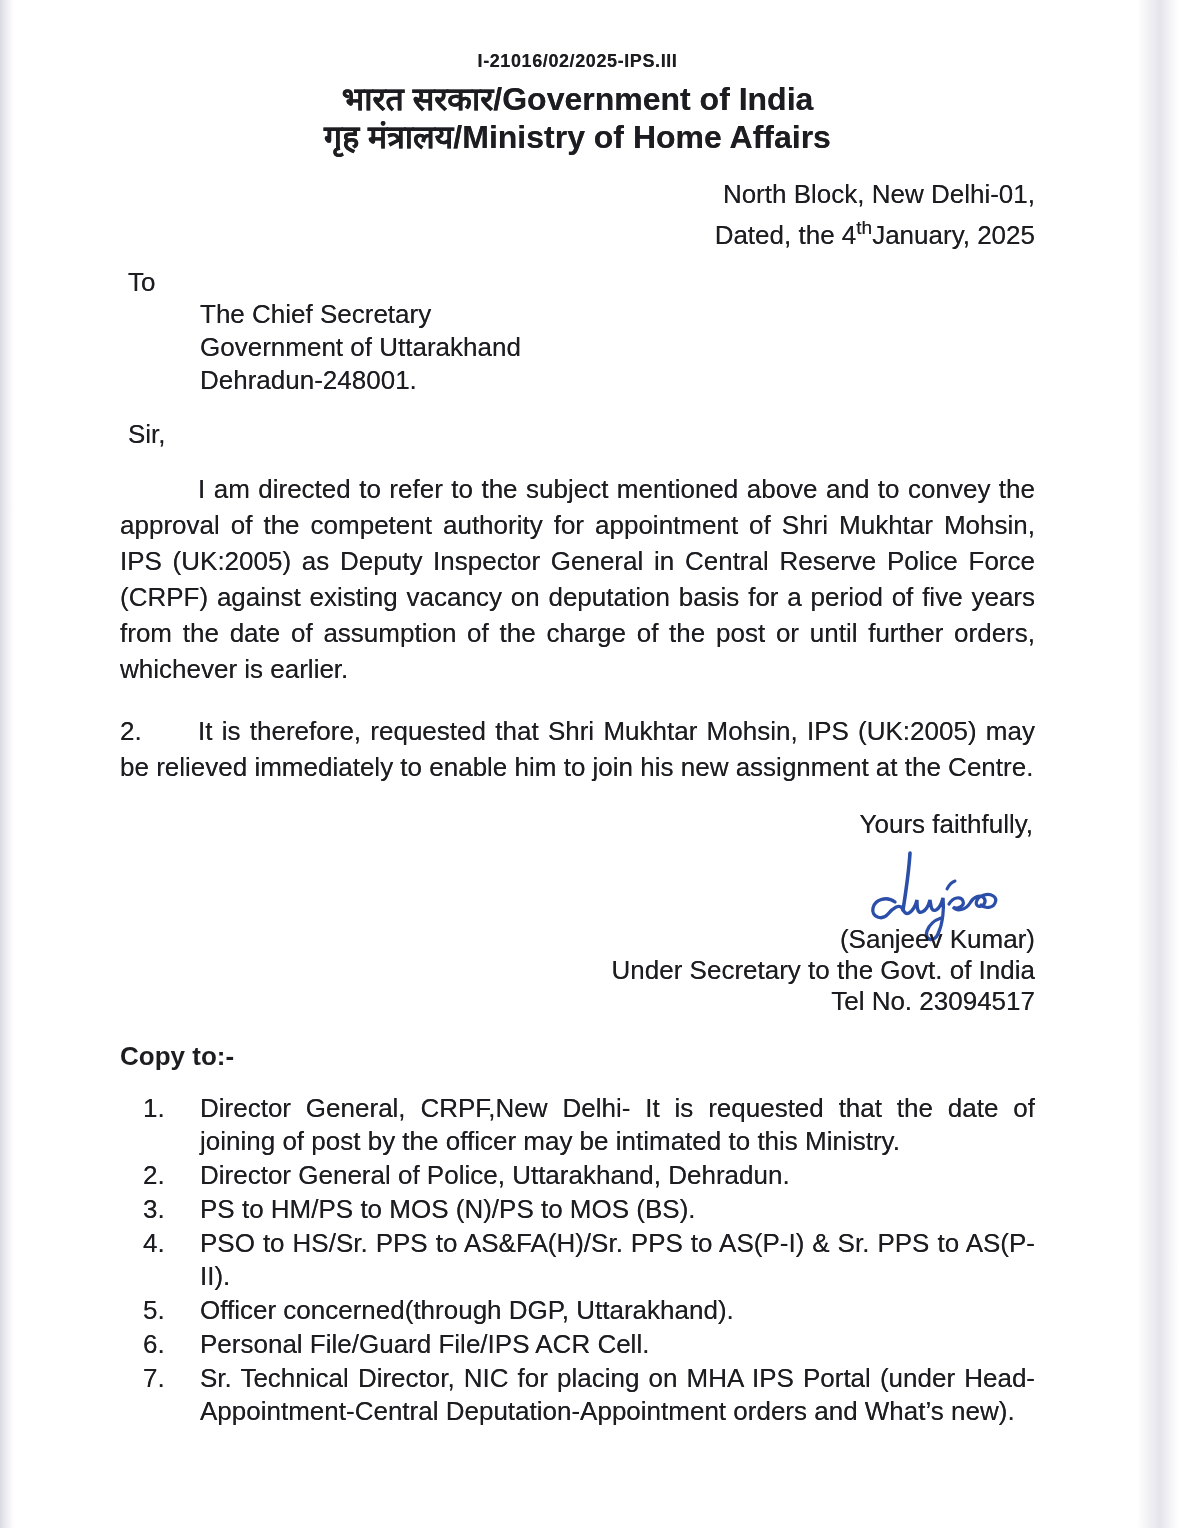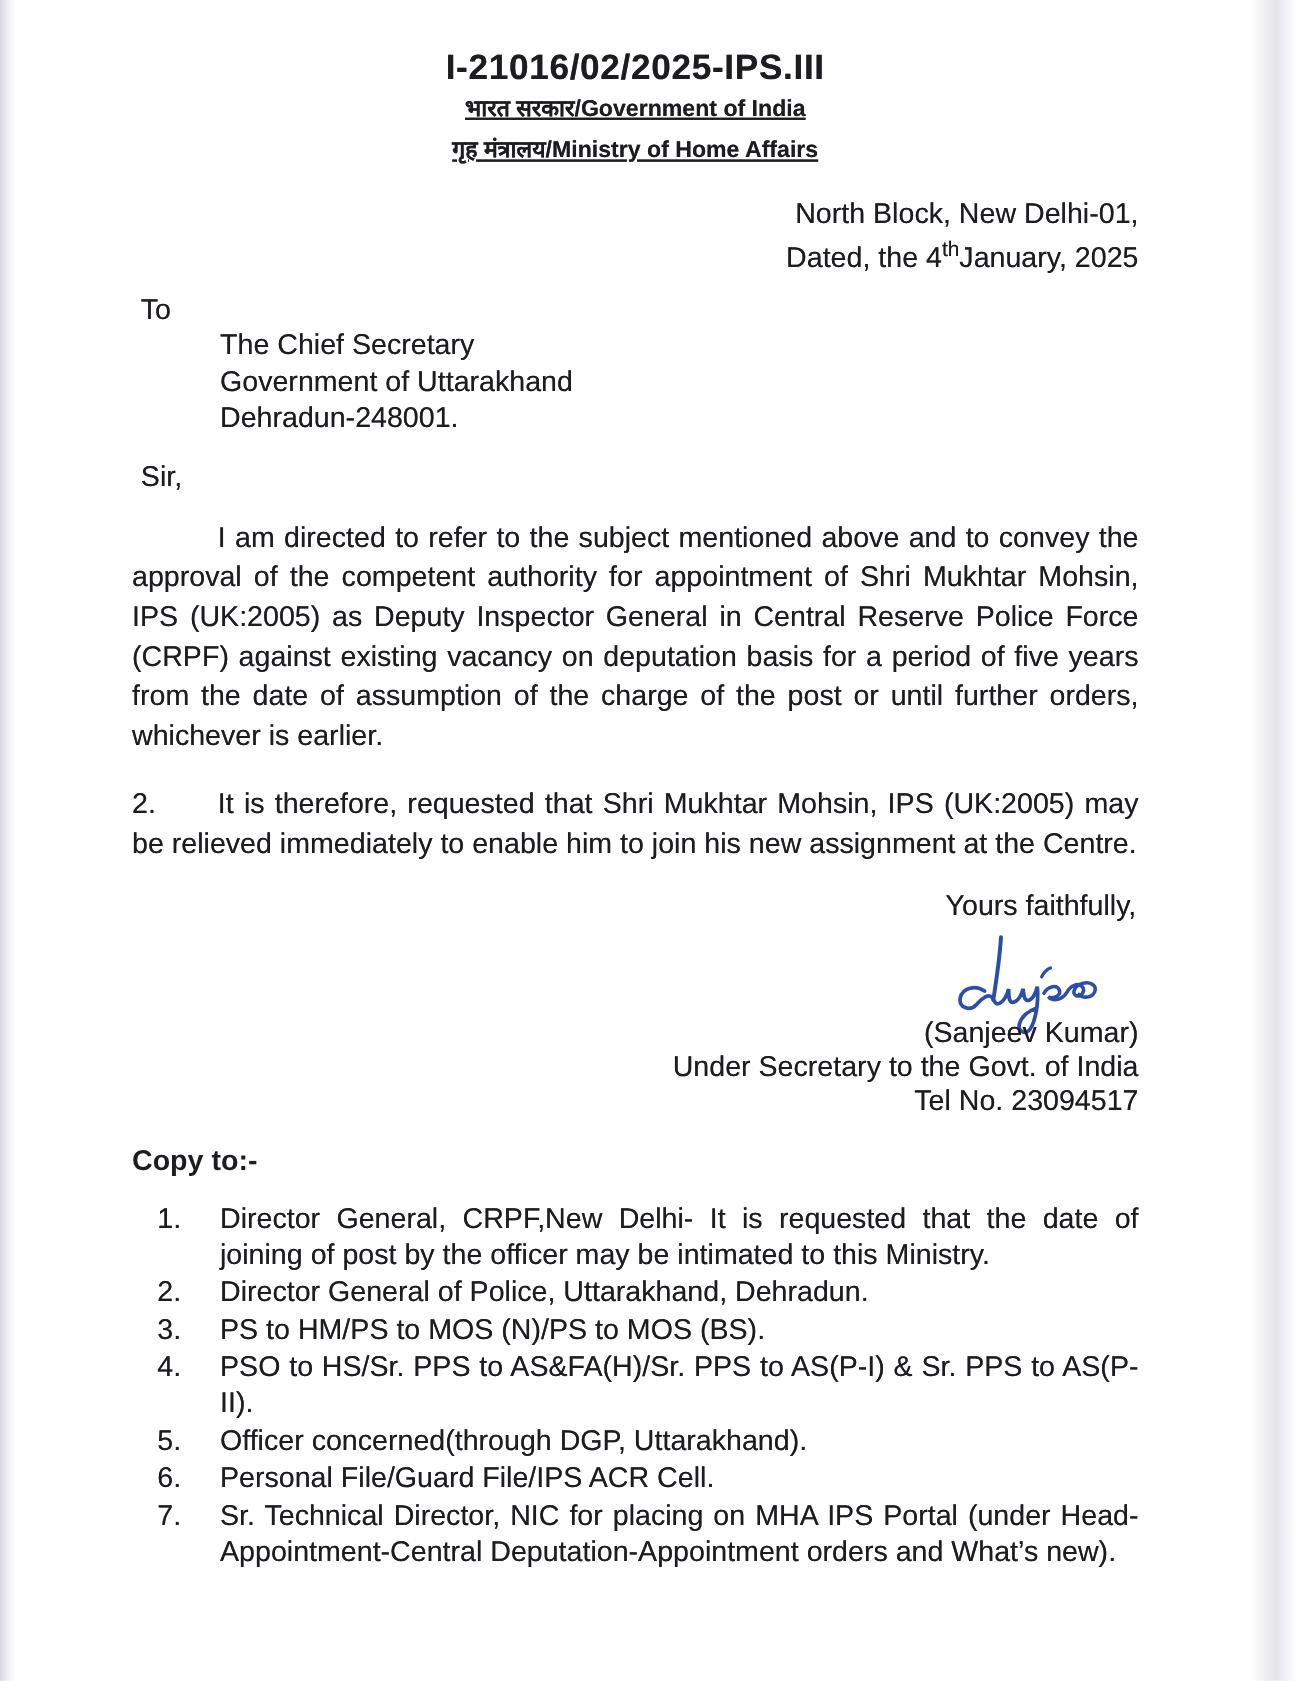--- a/index.html
+++ b/index.html
@@ -19,22 +19,22 @@
   .edge-right {
     position: absolute; right: 0; top: 0; bottom: 0; width: 42px;
     background: linear-gradient(to right, rgba(255,255,255,0) 0%, #e4e4eb 55%, #f5f5f9 82%, #ffffff 100%);
   }
   .content {
     position: absolute; left: 120px; right: 144px; top: 0;
     font-size: 26px;
     text-shadow: 0 0 0.5px rgba(25,25,32,0.75); 
   }
   .letterhead { margin-top: 42px; text-align: center; font-weight: bold; line-height: 38px; }
-  .file-no { font-size: 32px; letter-spacing: 0.6px; }
-  .org-line { font-size: 21px; text-decoration: underline; }
+  .file-no { font-size: 18px; letter-spacing: 0.6px; }
+  .org-line { font-size: 32px; }
   .date-block { margin-top: 22px; text-align: right; line-height: 33px; }
   .date-line sup { font-size: 19px; }
   .to-label { margin-top: 14px; padding-left: 8px; line-height: 32px; }
   .recipient { margin-left: 80px; line-height: 33px; }
   .subject { margin-top: 26px; display: flex; line-height: 36px; }
   .subject-label { flex: none; width: 80px; }
   .subject-text { flex: 1; }
   .salutation { margin-top: 24px; padding-left: 8px; line-height: 26px; }
   .para { margin-top: 24px; line-height: 36px; text-align: justify; }
   .para-1 { text-indent: 78px; }

